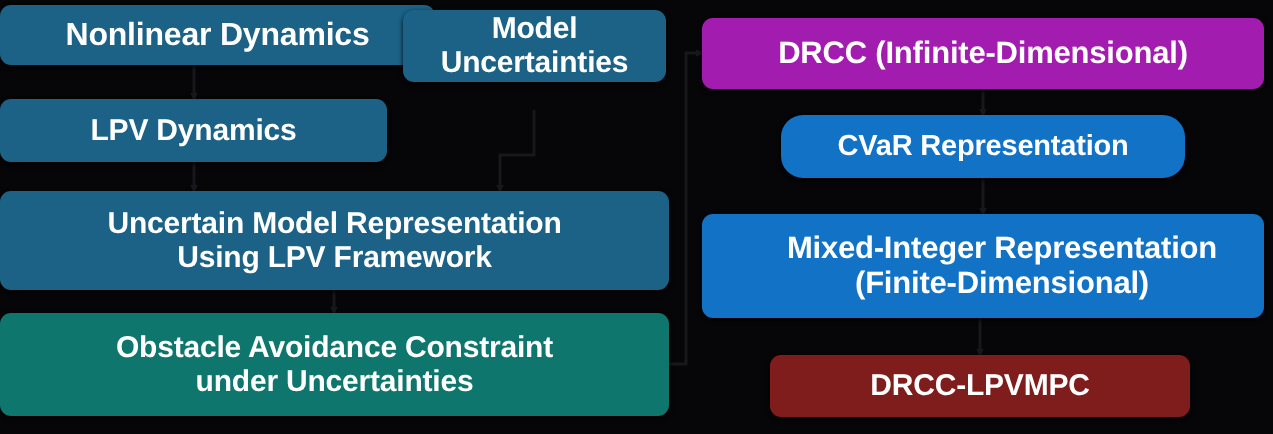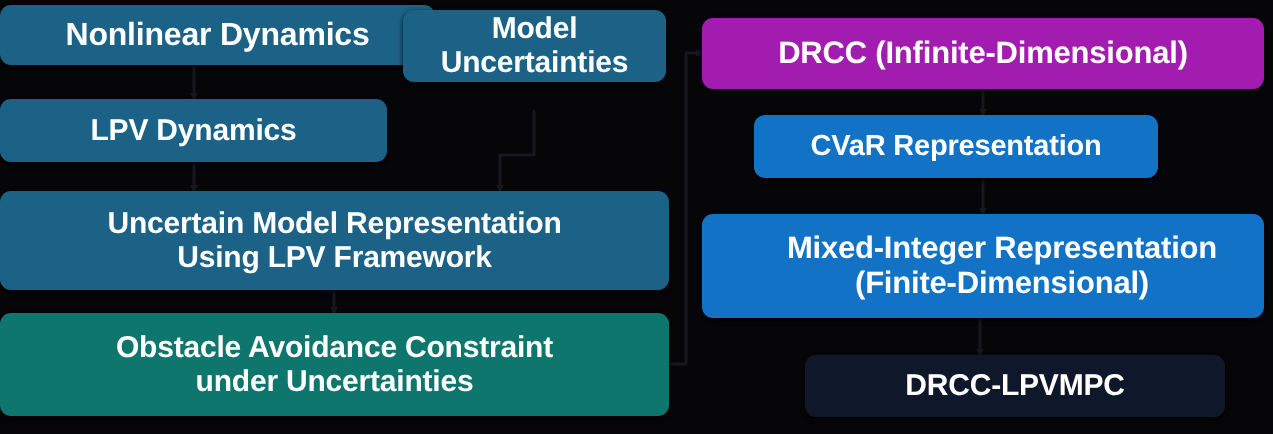--- a/index.html
+++ b/index.html
@@ -55,22 +55,23 @@
     left: 0px;  top: 313px; width: 669px; height: 103px;
     font-size: 30px;
   }
 
   
   #n-drcc-infinite {
     left: 702px; top: 18px;  width: 562px; height: 71px;
     font-size: 31px;
   }
   #n-cvar-representation {
-    left: 754px; top: 115px; width: 404px; height: 63px;
+    left: 781px; top: 115px; width: 404px; height: 63px;
     font-size: 29px;
+    border-radius: 22px;
   }
   #n-mixed-integer {
     left: 702px; top: 214px; width: 562px; height: 104px;
     font-size: 31px;
     padding-left: 48px;
   }
   #n-drcc-lpvmpc {
     left: 770px; top: 355px; width: 420px; height: 62px;
     font-size: 30px;
   }
@@ -143,17 +144,17 @@
     <span>CVaR Representation</span>
   </div>
 
   <div class="node" id="n-mixed-integer" style="background: rgb(18, 114, 198);">
     <div>
       <span>Mixed-Integer Representation</span>
       <span>(Finite-Dimensional)</span>
     </div>
   </div>
 
-  <div class="node" id="n-drcc-lpvmpc" style="background: #0f172a; margin-left: 35px;">
+  <div class="node" id="n-drcc-lpvmpc" style="background: #7f1d1d;">
     <span>DRCC-LPVMPC</span>
   </div>
 
 </div>
 
 </body></html>

